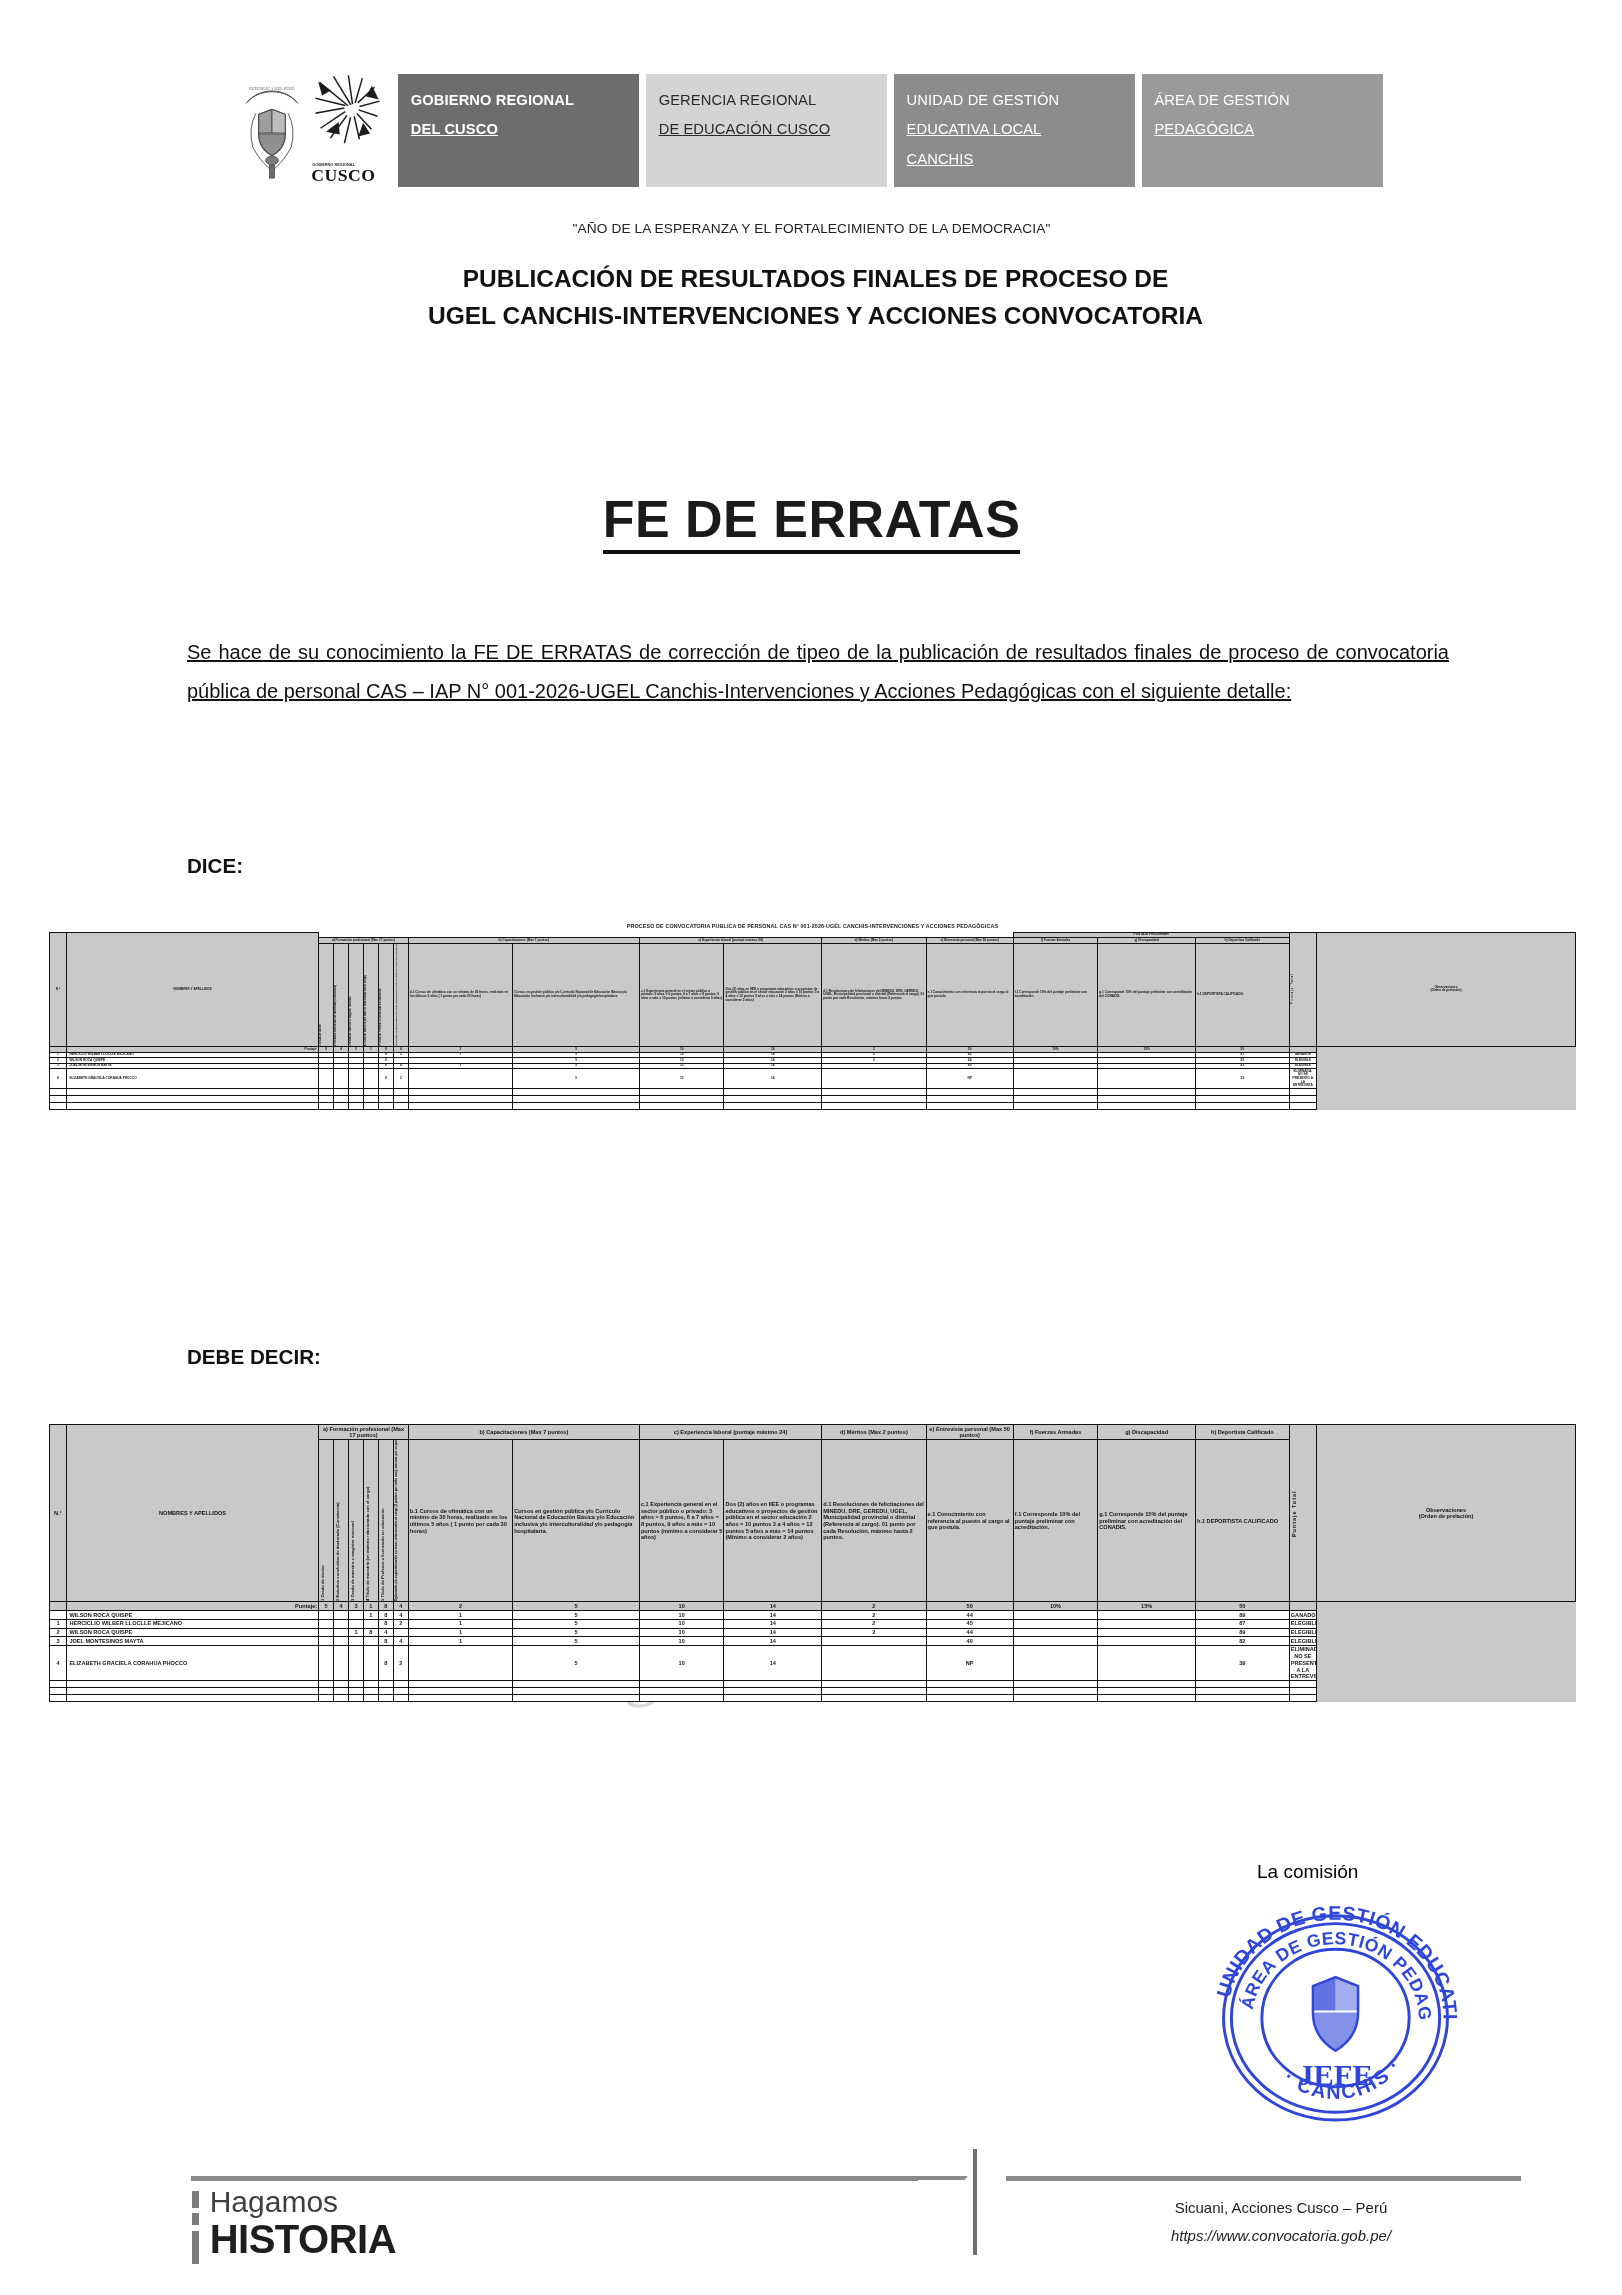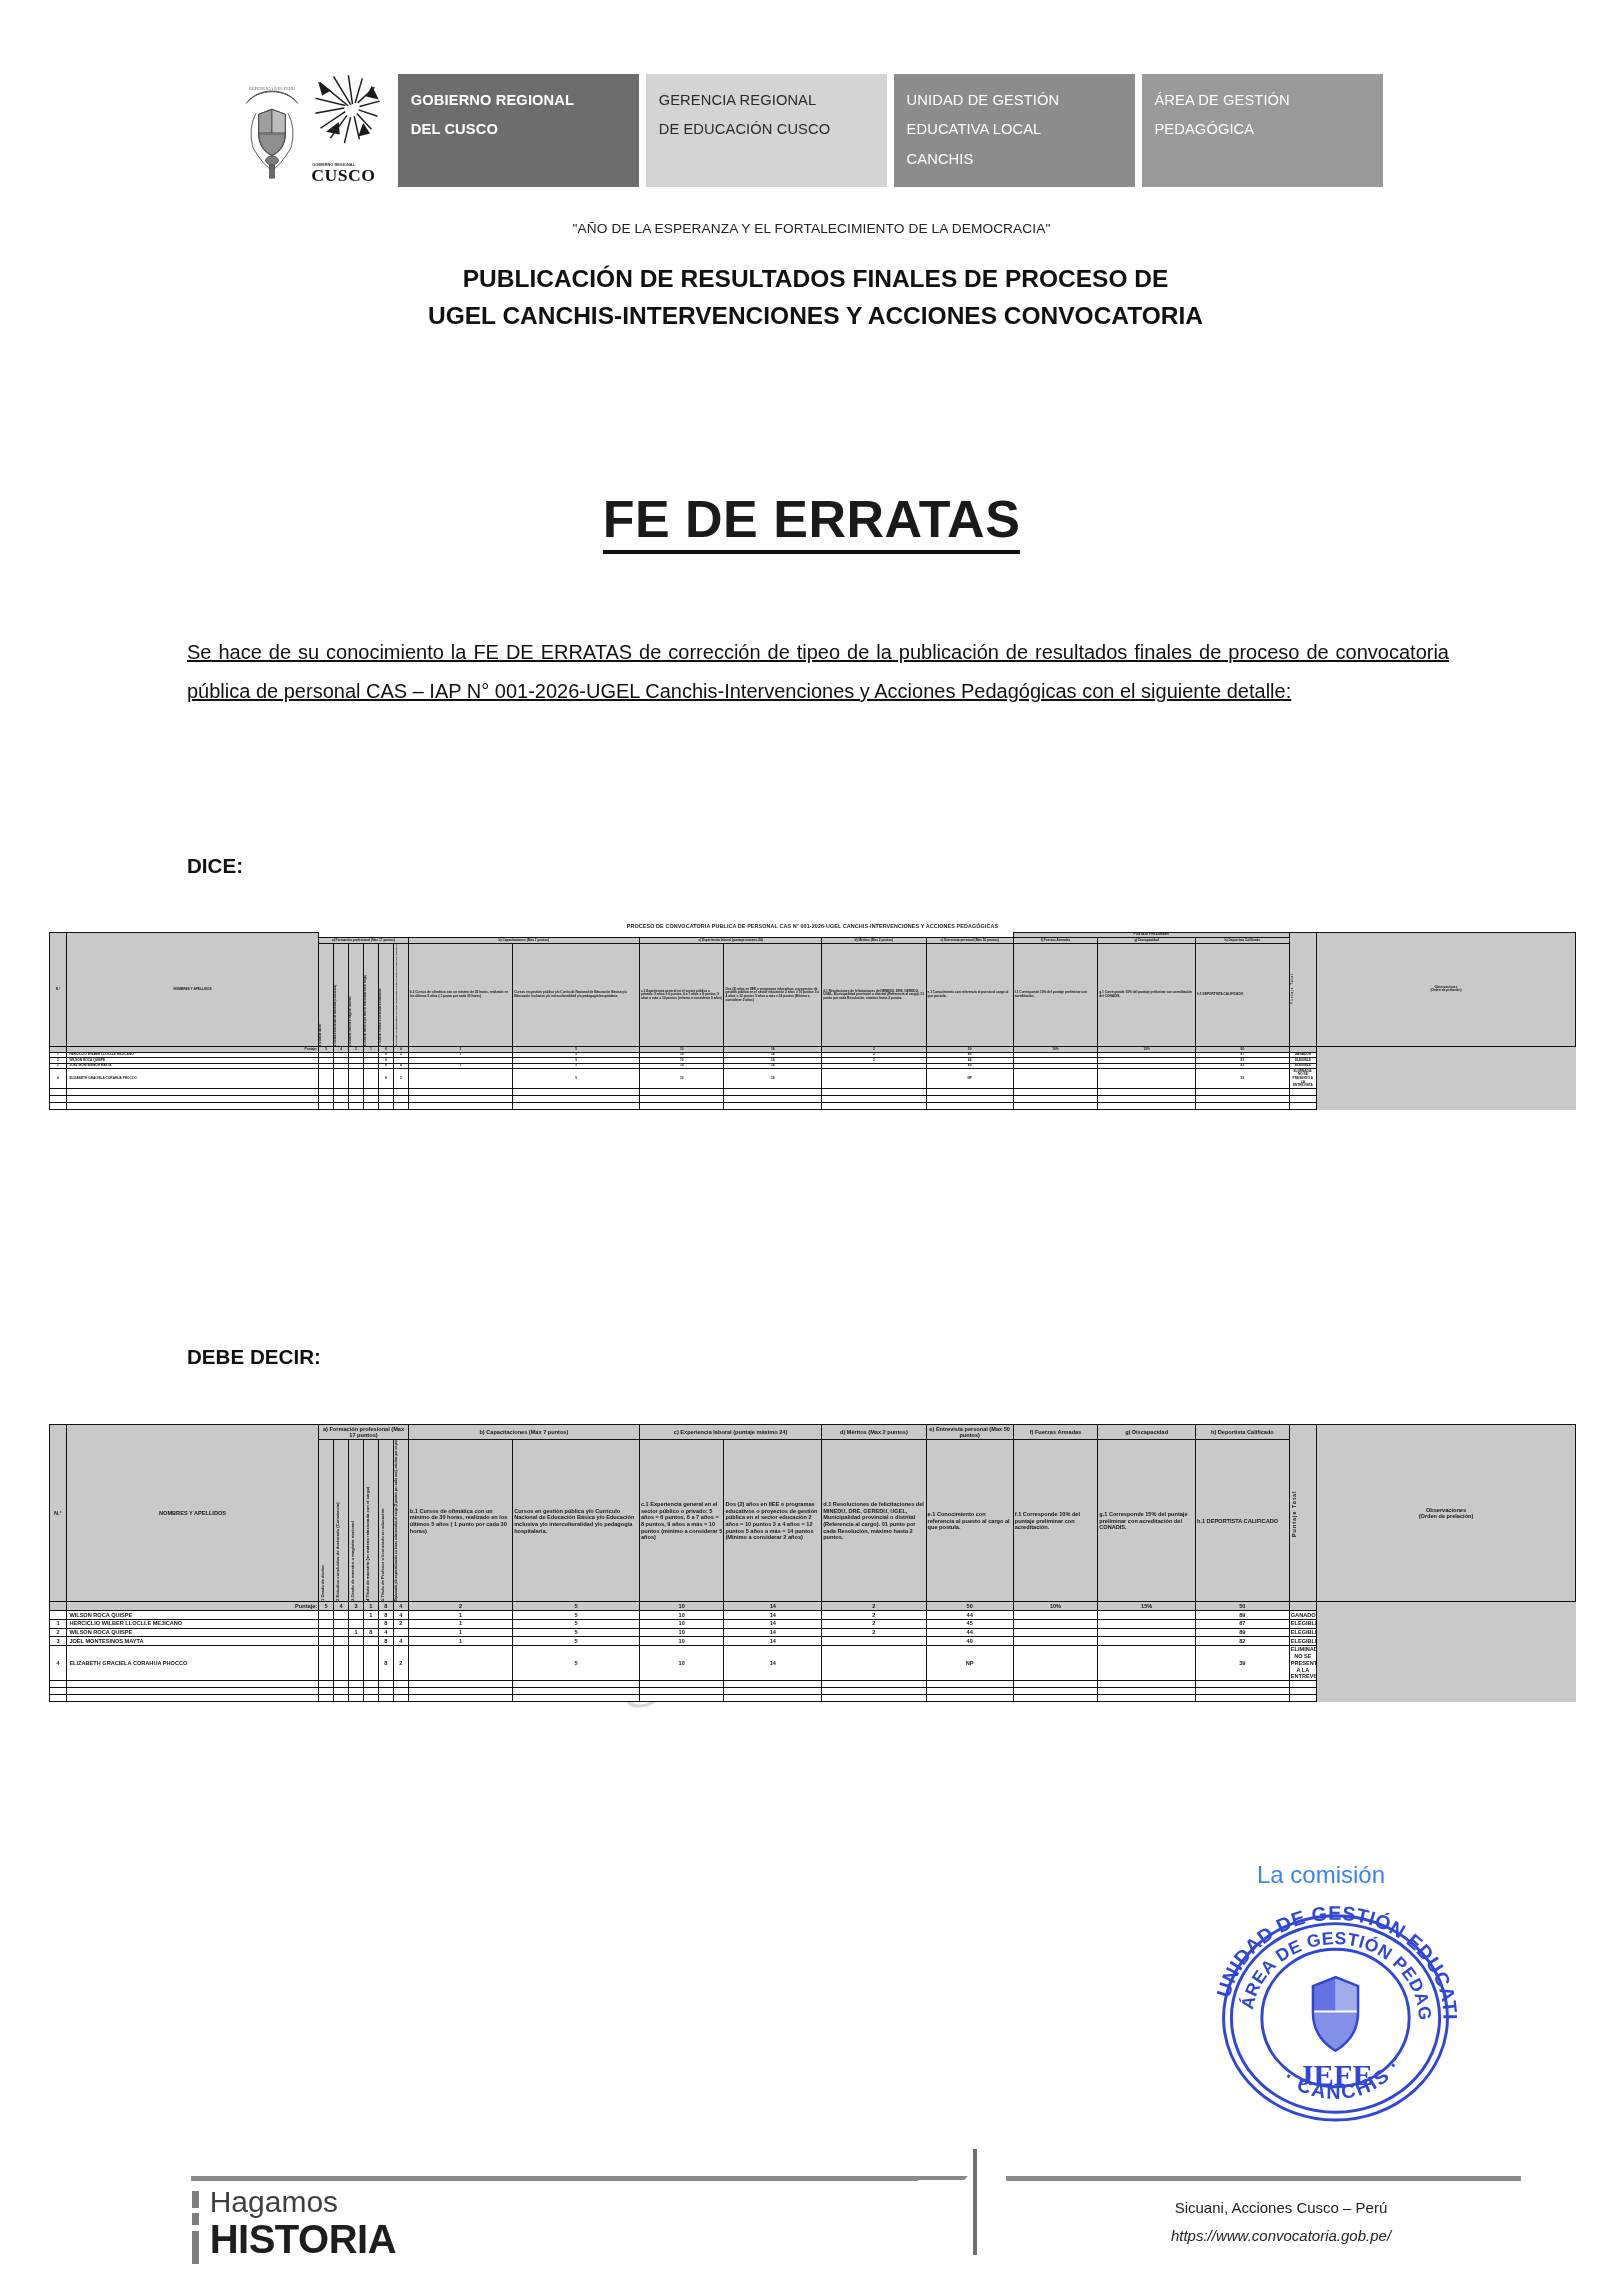--- a/index.html
+++ b/index.html
@@ -46,21 +46,21 @@
     width:241px; min-height:88px; padding:14.7px 12.8px 0 12.8px;
     font-size:14.7px; line-height:1.55; font-weight:bold;
     letter-spacing:0.1px;
     margin-right:6.9px;
   }
   .banner.b1 { background:#6d6d6d; color:#ffffff; }
   .banner.b2 { background:#d4d4d4; color:#2a2a2a; font-weight:normal; }
   .banner.b3 { background:#8c8c8c; color:#ffffff; font-weight:normal; }
   .banner.b4 { background:#9a9a9a; color:#ffffff; font-weight:normal; margin-right:0; }
   .banner .l { display:block; }
-  .banner .l + .l { margin-top:6.9px; }
+  .banner .l + .l { margin-top:6.9px;text-decoration:underline; }
 
   .lema {
     position:absolute; top:221px; left:0; width:1623px; text-align:center;
     font-size:13.7px; color:#222; letter-spacing:0.1px;
   }
 
   
   .title {
     position:absolute; top:260px; left:187px; width:1257px;
     text-align:center; font-size:24.5px; font-weight:bold;
@@ -136,21 +136,21 @@
   #tbl-debe table.grid td { font-size:5.6px; line-height:1.2; }
   #tbl-debe .grp { font-size:7.4px; }
   #tbl-debe .rot { font-size:4.2px; }
   #tbl-debe .datarow td { font-size:6.9px; }
   #tbl-debe .ptrow td { font-size:6.9px; }
   #tbl-debe .hdr-tall { height:162px; }
 
   
   .comision {
     position:absolute; top:1861px; left:1257px;
-    font-size:24px; color:#3b82f6;
+    font-size:19px; color:#000000;
   }
   .stamp {
     position:absolute; top:1895px; left:1198px; width:275px; height:236px;
   }
   .watermark {
     position:absolute; top:1620px; left:540px;
     font-size:74px; color:#d8d8d8; font-family:"Liberation Serif", serif;
     transform:rotate(-6deg); pointer-events:none; z-index:0;
     letter-spacing:2.9px;
   }

